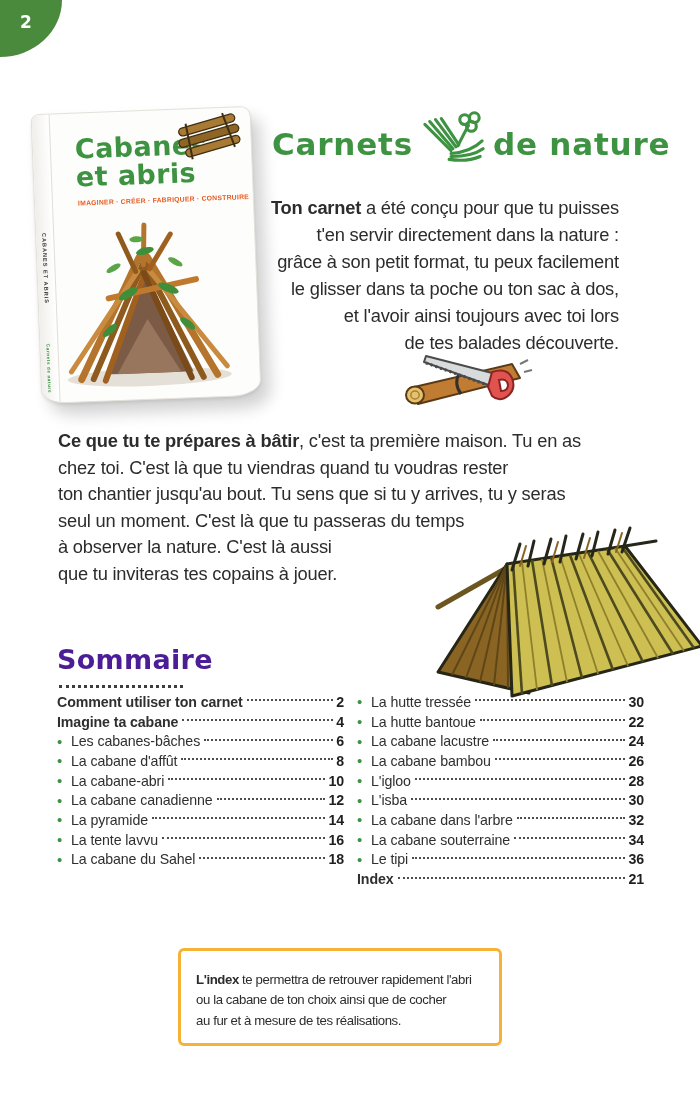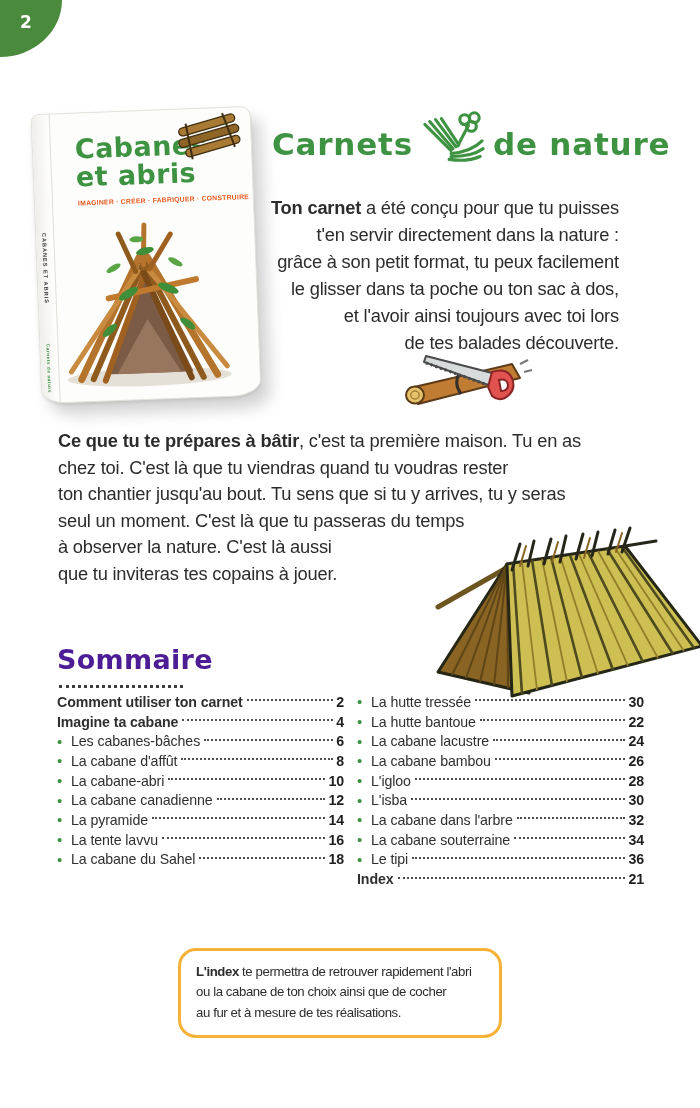--- a/index.html
+++ b/index.html
@@ -62,21 +62,21 @@
   .toc-row{display:flex;align-items:center;height:19.7px;font-size:14.2px;color:#2f2f2f;
            letter-spacing:-.1px;}
   .toc-row .bullet{color:#3e9342;width:14px;flex:0 0 14px;font-size:15px;line-height:1;}
   .toc-row.head{font-weight:700;}
   .toc-row .lbl{white-space:nowrap;}
   .toc-row .dots{flex:1;border-bottom:2px dotted #4d4d4d;margin:0 3px 3px 4px;min-width:8px;}
   .toc-row .pg{font-weight:700;color:#1f1f1f;}
 
   
   .note{position:absolute;left:178px;top:948px;width:324px;box-sizing:border-box;
-        border:3px solid #f5b237;border-radius:18px;padding:11px 13px 12px 15px;
+        border:3px solid #f5b237;border-radius:6px;padding:19px 13px 12px 15px;
         font-size:13.2px;line-height:20.4px;letter-spacing:-.4px;color:#2c2c2c;overflow:hidden;}
   .note .line{white-space:pre;}
 </style>
 </head>
 <body>
 
 <div id="page">
 
   <div class="corner">
     <div class="num">2</div>

